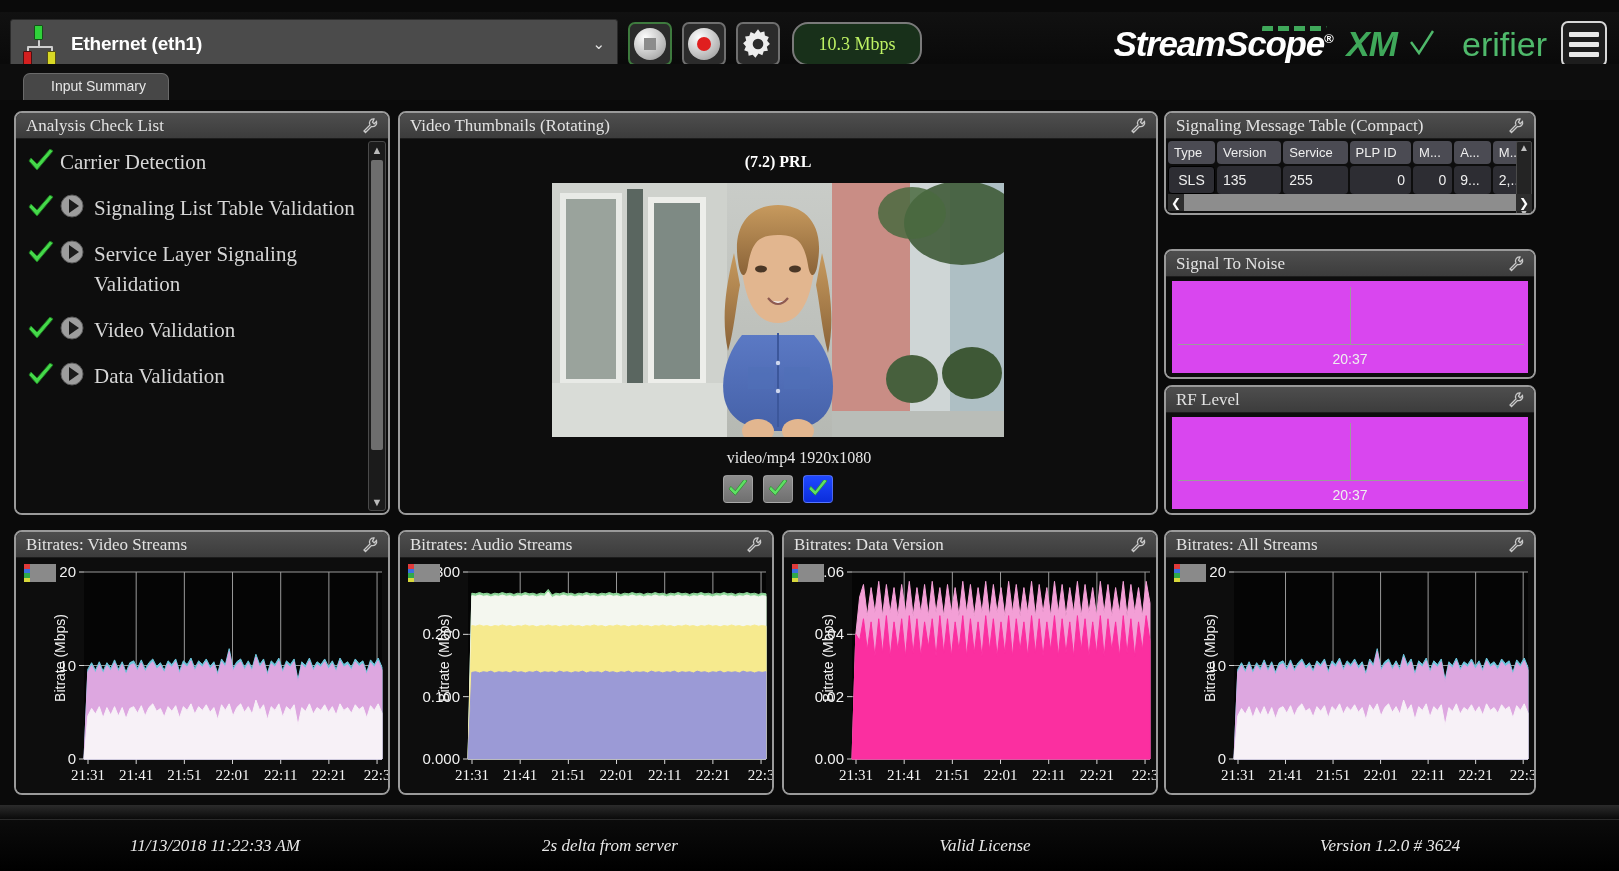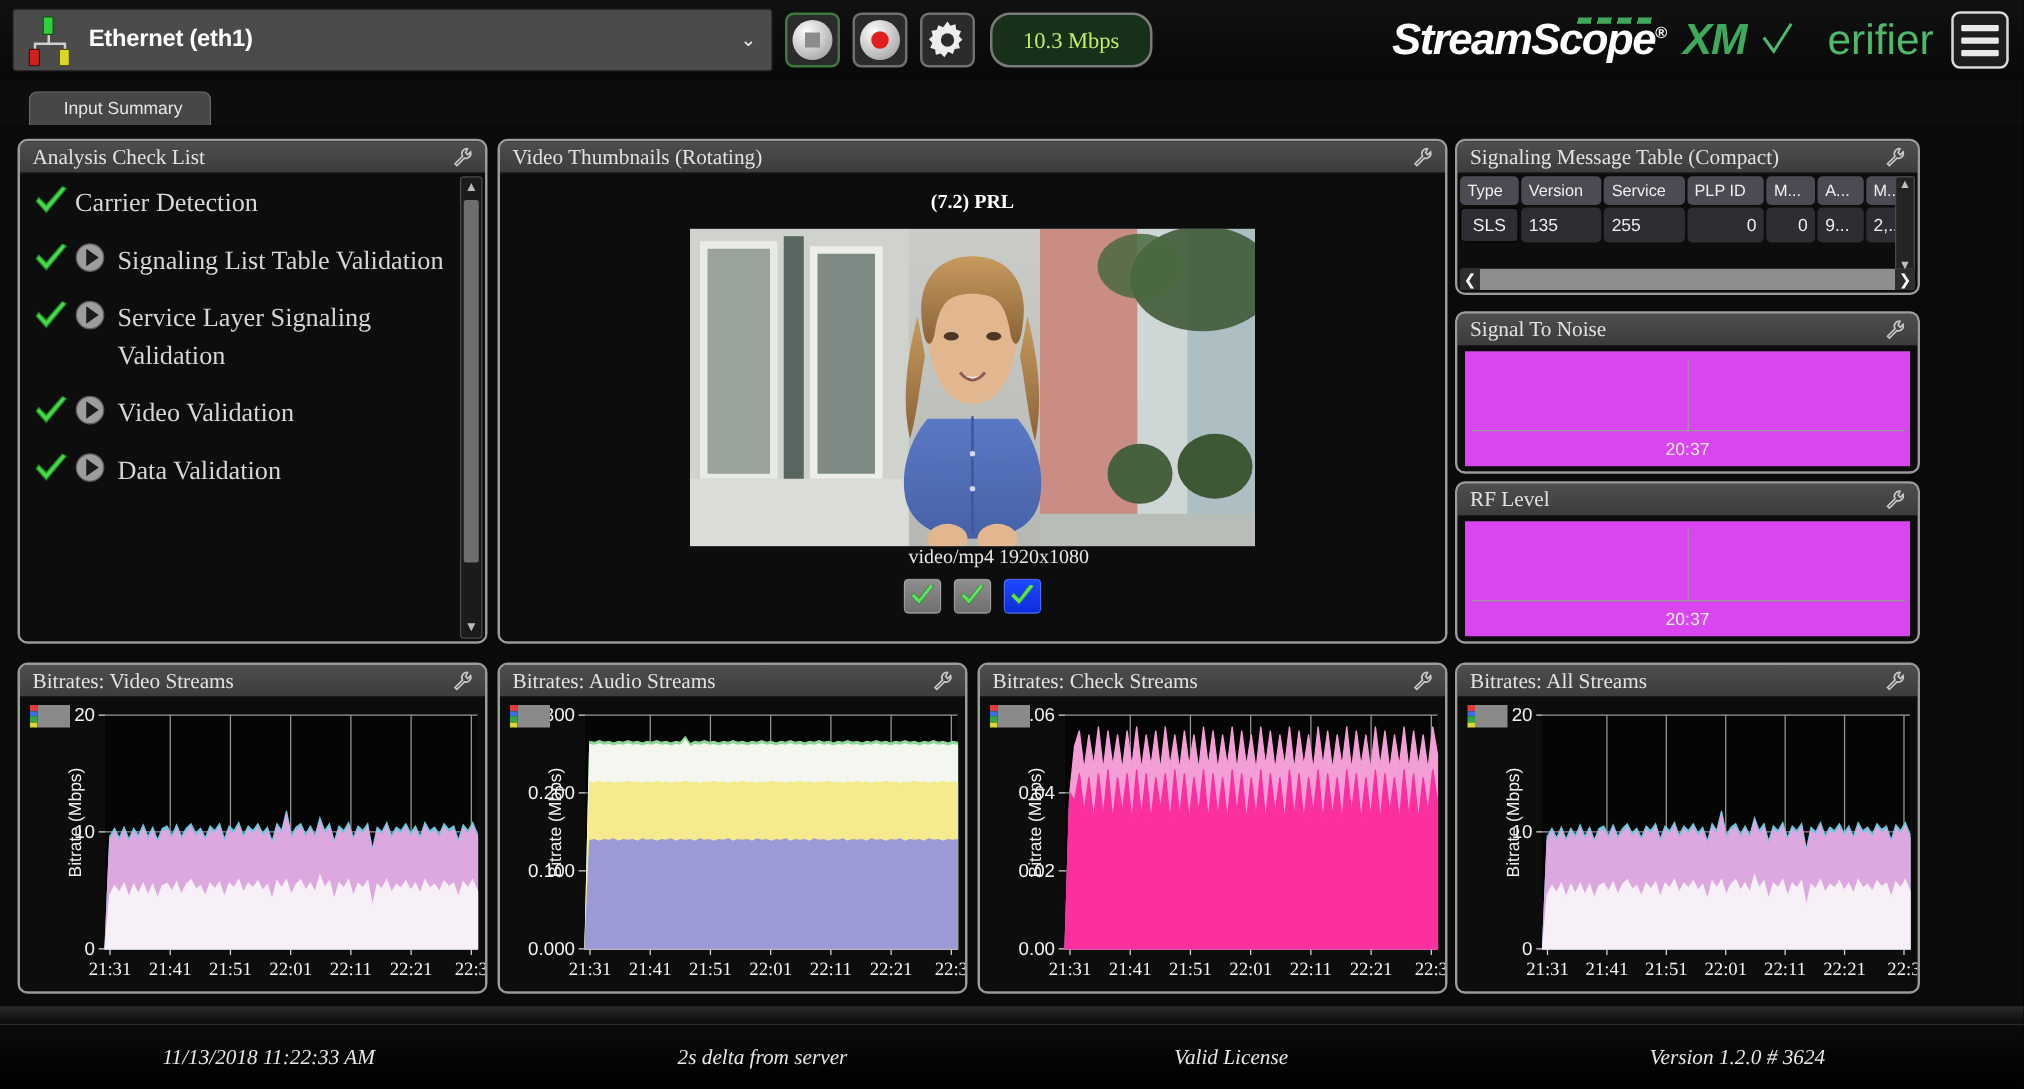--- a/index.html
+++ b/index.html
@@ -10,21 +10,21 @@
     overflow: hidden;
   }
   .app {
     position: relative;
     width: 1619px; height: 871px;
     background: #0a0a0a;
   }
 
   
   .topbar {
-    position: absolute; left: 0; top: 0; width: 1619px; height: 64px;
+    position: absolute; left: 0; top: 12px; width: 1619px; height: 64px;
     background: linear-gradient(#111, #080808);
     display: flex; align-items: center;
   }
   .src-select {
     margin-left: 10px;
     width: 608px; height: 50px;
     background: #4b4b4b;
     border: 1px solid #2a2a2a;
     border-radius: 3px;
     display: flex; align-items: center;
@@ -147,33 +147,33 @@
   .th-title {
     text-align:center; color:#ffffff; font-size:16px; font-weight:bold;
     font-family:"Liberation Serif", serif; margin-top: 14px;
   }
   .th-img {
     width: 452px; height: 254px; margin: 12px auto 0; position:relative; overflow:hidden;
     background:#7d8388;
   }
   .th-sub {
     text-align:center; color:#e6e6e6; font-size:16px;
-    font-family:"Liberation Serif", serif; margin-top: 0; padding-left: 42px;
+    font-family:"Liberation Serif", serif; margin-top: 12px; padding-left: 42px;
   }
   .th-chk-row { display:flex; justify-content:center; gap:10px; margin-top: 8px; }
   .chkbox {
     width: 30px; height: 28px; border-radius:4px;
     display:flex; align-items:center; justify-content:center;
     border:1px solid rgba(255,255,255,.25);
   }
   .chkbox.gray { background: linear-gradient(#8e8e8e,#6f6f6f); }
   .chkbox.blue { background: linear-gradient(#1f49ff,#0b2ddb); }
 
   
-  #p-sig { left: 1164px; top: 111px; width: 372px; height: 125px; }
+  #p-sig { left: 1164px; top: 111px; width: 372px; height: 104px; }
   .sig-table { width: 100%; border-collapse: separate; border-spacing: 2px; }
   .sig-table th {
     background:#4b4b53; color:#eee; font-size:13px; font-weight:normal;
     text-align:left; padding: 4px 6px; border-radius: 4px; white-space:nowrap;
   }
   .sig-table td {
     background:#2d2d33; color:#eee; font-size:14px; padding: 5px 6px;
     border-radius: 4px; white-space:nowrap;
   }
   .sig-table td.num { text-align:right; }
@@ -637,21 +637,21 @@
             </div>
             <div class="block"></div>
           </div>
           <div class="ylabel" style="left: 0px; top: 99.5px;">Bitrate (Mbps)</div>
         </div>
     </div>
   </div>
 
   <div class="panel bchart" id="p-bd">
     <div class="panel-hd">
-      <div class="ttl">Bitrates: Check Streams</div>
+      <div class="ttl">Bitrates: Data Version</div>
       <svg class="wrench" viewBox="0 0 20 20">
         <path d="M14 3a4 4 0 0 0-4 6L4 15l1.5 1.5 6-6a4 4 0 0 0 5-5l-2.3 2.3-1.7-1.7z" fill="none" stroke="#c9c9c9" stroke-width="1.3"></path>
       </svg>
     </div>
     <div class="panel-bd">
       <div class="ch-area">
           <svg class="plot" width="372" height="235">
             <rect x="68" y="14" width="298" height="187" fill="#050505"></rect>
             <line x1="63" x2="68" y1="201" y2="201" stroke="#d8d8d8"></line>
             <text x="60" y="206" text-anchor="end" fill="#f2f2f2" font-size="15" font-family="&quot;Liberation Sans&quot;, sans-serif">0.00</text>

